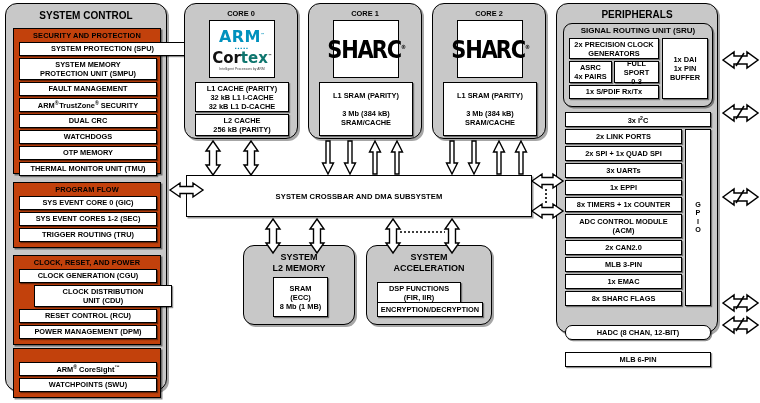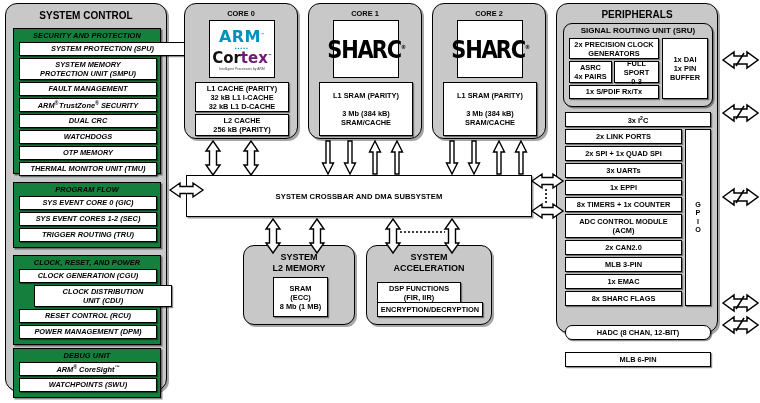--- a/index.html
+++ b/index.html
@@ -23,25 +23,24 @@
     box-sizing:border-box;
   }
   .panel-title{
     position:absolute;left:0;right:0;
     text-align:center;
     font-weight:bold;
     color:#000;
   }
   .group{
     position:absolute;
-    background:#15803d;
+    background:#c2410c;
     border:1.5px solid #000;
     box-sizing:border-box;
     box-shadow:1.5px 1.5px 0 rgba(0,0,0,.45);
-    font-style:italic;
   }
   .group-title{
     position:absolute;left:0;right:0;top:2px;
     text-align:center;
     font-size:7.4px;
     font-weight:bold;
     letter-spacing:.1px;
     color:#000;
   }
   .cell{
@@ -74,21 +73,21 @@
   .arm-word{
     font-size:16px;font-weight:bold;letter-spacing:.4px;
     color:#0091bd;line-height:16px;
     font-family:"DejaVu Sans", sans-serif;
   }
   .arm-tm{font-size:4px;vertical-align:super;color:#0091bd;}
   .cortex-word{
     font-size:15px;font-weight:bold;line-height:15px;
     font-family:"DejaVu Sans", sans-serif;color:#111;
   }
-  .cortex-word .tex{color:#701a75;}
+  .cortex-word .tex{color:#0f766e;}
   .cortex-tagline{
     font-size:3.2px;color:#333;letter-spacing:.1px;margin-top:1px;
   }
   .dots{
     display:block;height:4px;margin-bottom:-2px;
     letter-spacing:1px;font-size:5px;color:#0091bd;line-height:4px;
   }
   .sharc-word{
     font-size:21px;font-weight:bold;letter-spacing:-1.2px;
     color:#000;line-height:21px;
@@ -165,21 +164,20 @@
     <div class="group" style="left:7px;top:251px;width:148px;height:90px;">
       <div class="group-title">CLOCK, RESET, AND POWER</div>
       <div class="cell" style="left:5px;top:13px;width:138px;height:14px;">CLOCK GENERATION (CGU)</div>
       <div class="cell tight" style="left:5px;top:29px;width:138px;height:22px;white-space:pre-line;margin-left:15px;">CLOCK DISTRIBUTION
 UNIT (CDU)</div>
       <div class="cell" style="left:5px;top:53px;width:138px;height:14px;">RESET CONTROL (RCU)</div>
       <div class="cell" style="left:5px;top:69px;width:138px;height:14px;">POWER MANAGEMENT (DPM)</div>
     </div>
 
     <div class="group" style="left:7px;top:344px;width:148px;height:50px;">
-      <div class="group-title">DEBUG UNIT</div>
       <div class="cell" style="left:5px;top:13px;width:138px;height:14px;">
         <span>ARM<sup class="sub">®</sup> CoreSight<sup class="sub">™</sup></span>
       </div>
       <div class="cell" style="left:5px;top:29px;width:138px;height:14px;">WATCHPOINTS (SWU)</div>
     </div>
   </div>
 
   <div class="panel" style="left:184px;top:3px;width:114px;height:136px;">
     <div class="core-title" style="top:5px;">CORE 0</div>
     <div class="logo-box" style="left:24px;top:16px;width:66px;height:58px;">

